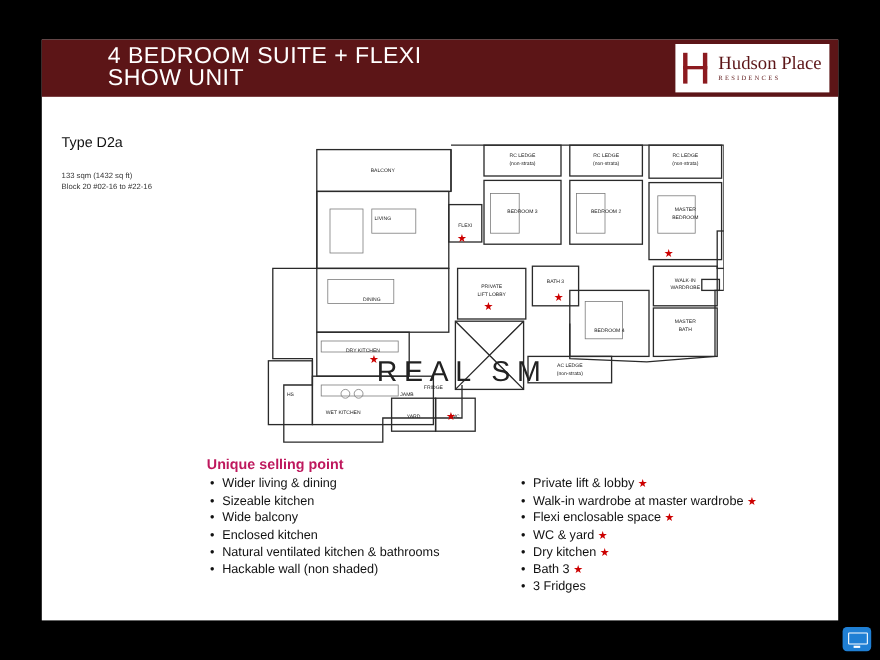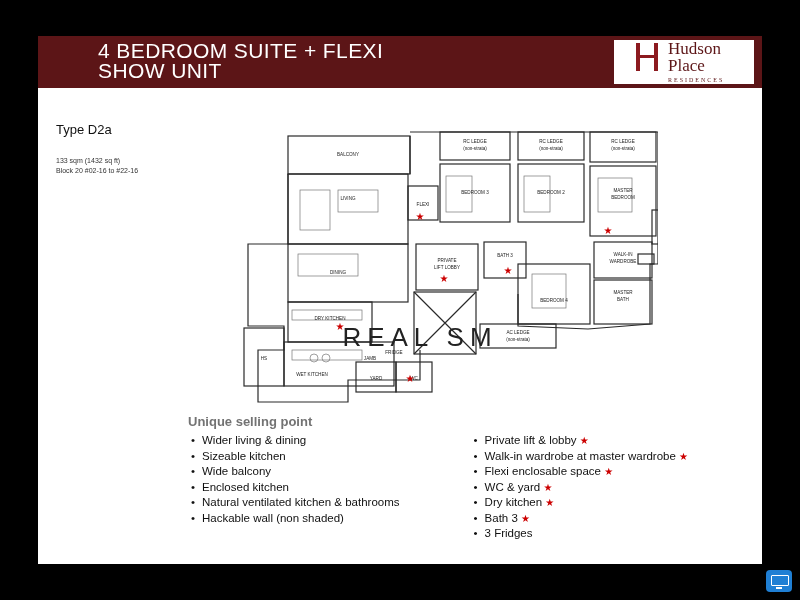--- a/index.html
+++ b/index.html
@@ -40,21 +40,22 @@
     margin-left: 44px;
   }
   .logo-wrap {
     position: absolute;
     right: 8px;
     top: 4px;
     width: 140px;
     height: 44px;
     background: #ffffff;
     display: flex;
-    padding-left: 16px;
+    align-items: center;
+    padding-left: 1px;
     box-sizing: border-box;
   }
   .logo-mark {
     width: 34px;
     height: 34px;
     position: relative;
     flex: 0 0 auto;
   }
   .logo-mark .bar {
     position: absolute;
@@ -104,21 +105,21 @@
   .usp {
     position: absolute;
     left: 150px;
     top: 378px;
     width: 560px;
   }
   .usp h3 {
     margin: 0 0 4px 0;
     font-size: 13px;
     font-weight: bold;
-    color: #737373;
+    color: #be185d;
   }
   .usp-cols {
     display: flex;
     gap: 44px;
   }
   .usp-col { }
   .usp-col.left { width: 258px; }
   .usp-col.right { width: 300px; }
   .usp ul {
     margin: 0;

